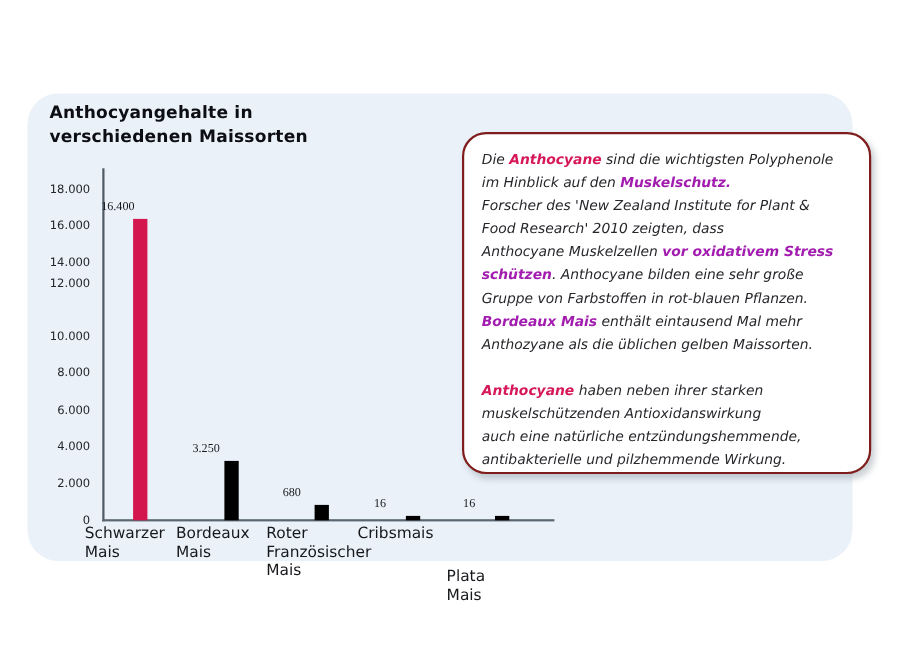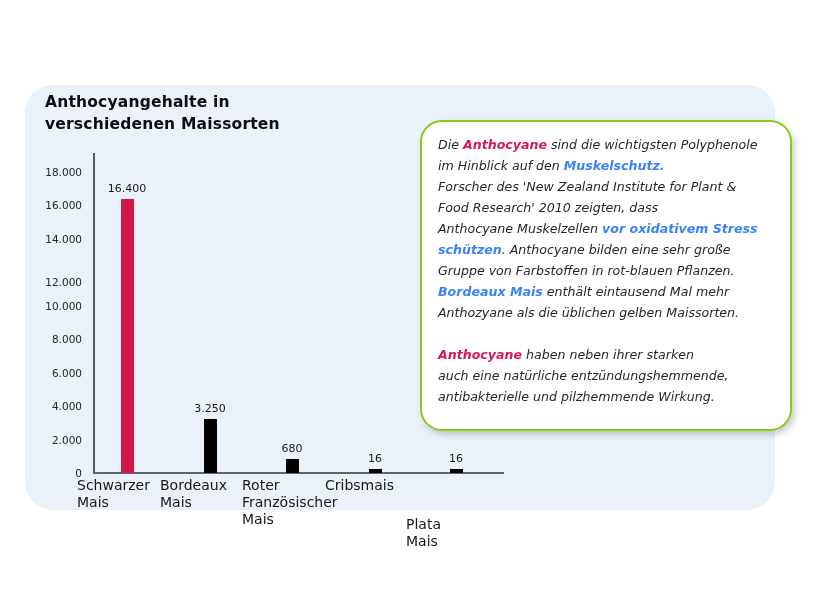--- a/index.html
+++ b/index.html
@@ -5,28 +5,28 @@
   html,body{margin:0;padding:0;background:#ffffff;}
   body{font-family:"DejaVu Sans","Liberation Sans",sans-serif;}
   #page{position:relative;width:820px;height:600px;background:#ffffff;overflow:hidden;margin:0 auto;}
   #card{position:absolute;left:25px;top:85px;width:750px;height:425px;background:#EAF1F9;border-radius:28px;}
   #chart-title{position:absolute;left:45px;top:92px;font-size:15.5px;font-weight:bold;color:#0d0d14;line-height:1.4;letter-spacing:0.2px;}
   #chart{position:absolute;left:0;top:0;width:820px;height:600px;}
   .y-axis-line{position:absolute;left:93px;top:153px;width:1.5px;height:321px;background:#4e5a66;}
   .x-axis-line{position:absolute;left:93px;top:472px;width:411px;height:2px;background:#5a6671;}
   .ytick{position:absolute;left:24px;width:58px;text-align:right;font-size:10.5px;color:#23262a;}
   .bar{position:absolute;width:13px;}
-  .bar-value{position:absolute;width:70px;text-align:center;font-size:11px;color:#17181c;}
+  .bar-value{position:absolute;width:70px;text-align:left;font-size:11px;color:#17181c;font-family:Liberation Serif, serif;}
   .cat-label{position:absolute;width:100px;text-align:left;font-size:14px;line-height:1.22;color:#17181c;top:477px;}
-  #note-box{position:absolute;left:420px;top:120px;width:372px;height:311px;box-sizing:border-box;background:#ffffff;border:2px solid #84cc16;border-radius:22px;box-shadow:3px 4px 6px rgba(140,150,160,0.45);padding:12px 18px 10px 16px;}
+  #note-box{position:absolute;left:420px;top:120px;width:372px;height:311px;box-sizing:border-box;background:#ffffff;border:2px solid #7f1d1d;border-radius:22px;box-shadow:3px 4px 6px rgba(140,150,160,0.45);padding:12px 18px 10px 16px;}
   .note-line{font-size:12.6px;line-height:21px;font-style:italic;color:#26272b;white-space:nowrap;}
   .note-para{margin:0 0 21px 0;}
   .note-para:last-child{margin-bottom:0;}
   .seg-n{font-style:italic;}
-  .seg-b{font-style:italic;font-weight:bold;color:#3b82f6;}
+  .seg-b{font-style:italic;font-weight:bold;color:#a21caf;}
   .seg-bp{font-style:italic;font-weight:bold;}
 </style>
 </head>
 <body>
 
 <div id="page">
   <div id="card"></div>
 
   <div id="chart-title">
     <div>Anthocyangehalte in</div>
@@ -36,21 +36,21 @@
   <div id="chart">
     <div class="y-axis-line"></div>
     <div class="x-axis-line"></div>
     <div id="yticks">
         <div class="ytick" style="top: 467px;">0</div>
         <div class="ytick" style="top: 433.556px;">2.000</div>
         <div class="ytick" style="top: 400.111px;">4.000</div>
         <div class="ytick" style="top: 366.667px;">6.000</div>
         <div class="ytick" style="top: 333.222px;">8.000</div>
         <div class="ytick" style="top: 299.778px;">10.000</div>
-        <div class="ytick" style="top: 276px;">12.000</div>
+        <div class="ytick" style="top: 252px;">12.000</div>
         <div class="ytick" style="top: 232.889px;">14.000</div>
         <div class="ytick" style="top: 199.444px;">16.000</div>
         <div class="ytick" style="top: 166px;">18.000</div>
       </div>
     <div id="bars">
         <div class="bar" style="left: 120.5px; top: 199px; height: 274px; background: rgb(212, 22, 78);"></div>
         <div class="bar" style="left: 203.5px; top: 419px; height: 54px; background: rgb(0, 0, 0);"></div>
         <div class="bar" style="left: 285.5px; top: 459px; height: 14px; background: rgb(0, 0, 0);"></div>
         <div class="bar" style="left: 368.5px; top: 469px; height: 4px; background: rgb(0, 0, 0);"></div>
         <div class="bar" style="left: 449.5px; top: 469px; height: 4px; background: rgb(0, 0, 0);"></div>
@@ -93,17 +93,18 @@
         <div class="note-line"><span class="seg-n">Forscher des 'New Zealand Institute for Plant &amp;</span></div>
         <div class="note-line"><span class="seg-n">Food Research' 2010 zeigten, dass</span></div>
         <div class="note-line"><span class="seg-n">Anthocyane Muskelzellen </span><span class="seg-b">vor oxidativem Stress</span></div>
         <div class="note-line"><span class="seg-b">schützen</span><span class="seg-n">.  Anthocyane bilden eine sehr große</span></div>
         <div class="note-line"><span class="seg-n">Gruppe von Farbstoffen in rot-blauen Pflanzen.</span></div>
         <div class="note-line"><span class="seg-b">Bordeaux Mais</span><span class="seg-n">  enthält eintausend Mal mehr</span></div>
         <div class="note-line"><span class="seg-n">Anthozyane als die üblichen gelben Maissorten.</span></div>
       </div>
       <div class="note-para">
         <div class="note-line"><span class="seg-bp" style="color: rgb(214, 23, 90);">Anthocyane</span><span class="seg-n"> haben neben ihrer starken</span></div>
+        <div class="note-line"><span class="seg-n">muskelschützenden Antioxidanswirkung</span></div>
         <div class="note-line"><span class="seg-n">auch eine natürliche entzündungshemmende,</span></div>
         <div class="note-line"><span class="seg-n">antibakterielle und pilzhemmende Wirkung.</span></div>
       </div>
     </div>
 </div>
 
 </body></html>

